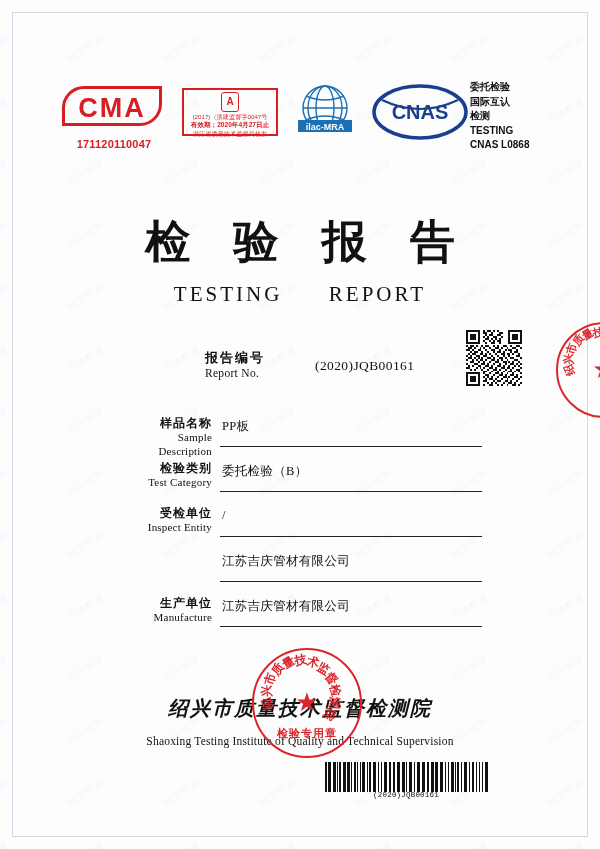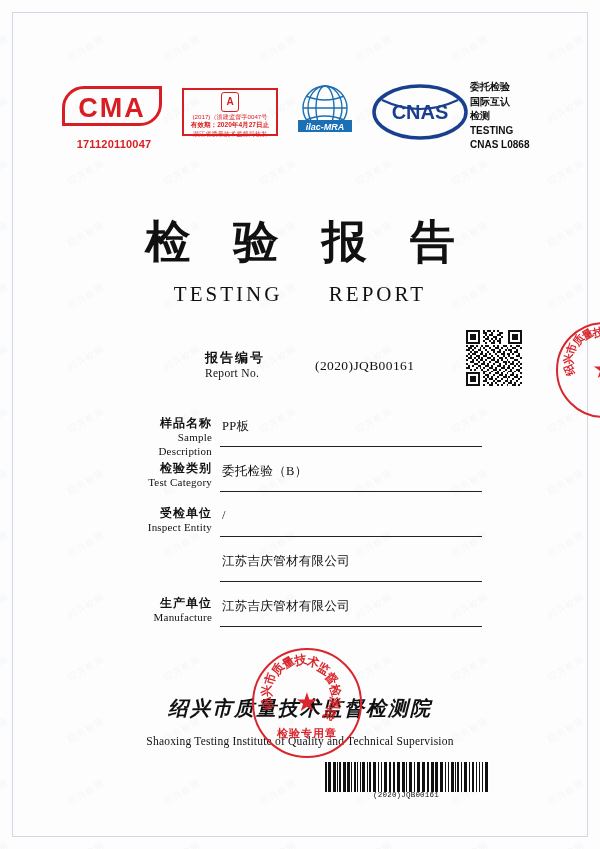--- a/index.html
+++ b/index.html
@@ -118,21 +118,20 @@
   .cnas-box .lines {
     margin-top: 20px;
   }
   .ilac {
     position: absolute;
     left: 290px;
     top: 4px;
     width: 70px;
     height: 60px;
     text-align: center;
-    font-style: italic;
   }
   .ilac svg { display: block; }
   .cnas-logo {
     position: absolute;
     left: 372px;
     top: 6px;
     width: 96px;
     height: 56px;
   }
   .cnas-text {

